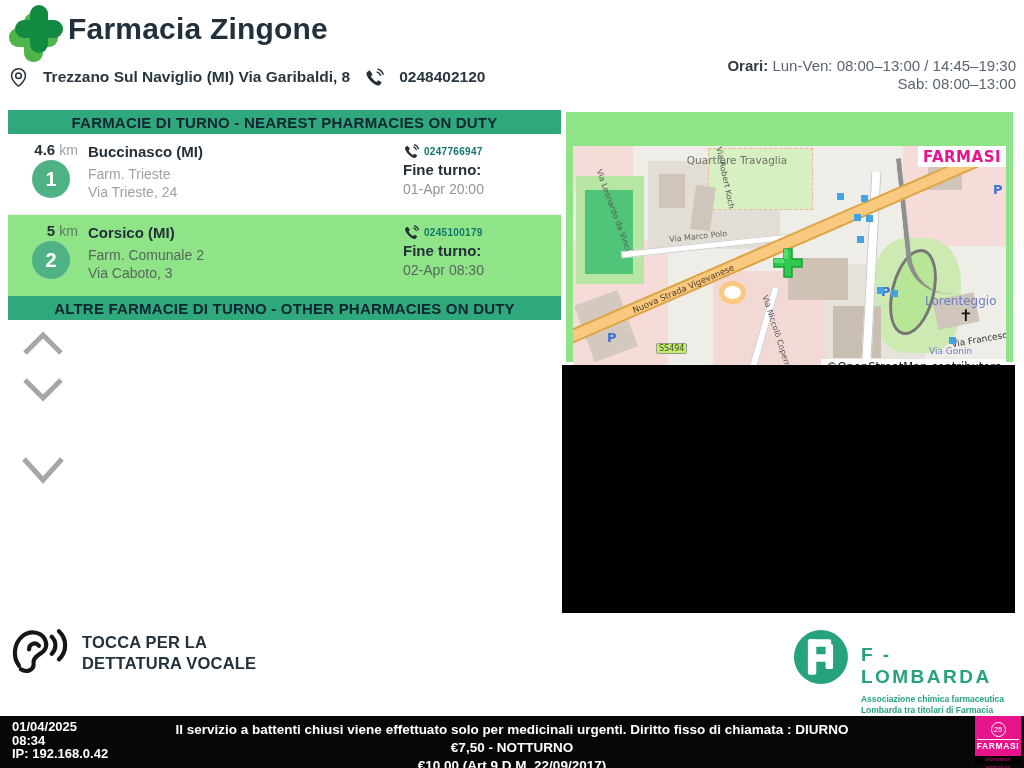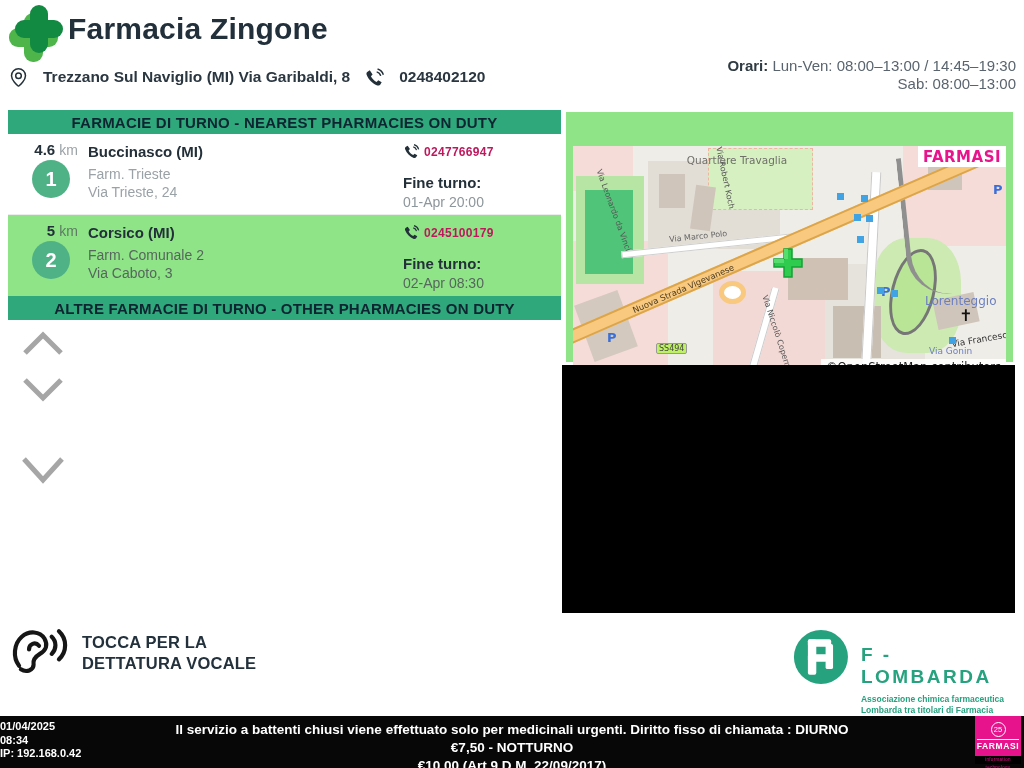--- a/index.html
+++ b/index.html
@@ -26,22 +26,22 @@
   .dist .unit{font-weight:normal;font-size:14px;color:#9ba3a9;}
   .hl .dist .unit{color:#5f7a64;}
   .badge{position:absolute;left:24px;top:26px;width:38px;height:38px;border-radius:50%;background:#4fb287;color:#fff;font-size:20px;font-weight:bold;display:flex;align-items:center;justify-content:center;}
   .mid{position:absolute;left:80px;top:9px;}
   .mid .city{font-size:15px;font-weight:bold;color:#233039;margin-bottom:5px;}
   .mid .sub{font-size:14px;color:#9aa2a8;line-height:18px;}
   .hl .mid .sub{color:#57675d;}
   .rcol{position:absolute;left:395px;top:9px;width:158px;}
   .phone-line{display:flex;align-items:center;}
   .phone-line .icon16{width:17px;height:17px;margin-right:4px;}
-  .phone-line .num{font-size:12px;font-weight:bold;color:#be185d;letter-spacing:.3px;}
-  .fine{font-size:15px;font-weight:bold;color:#233039;margin-top:14px;}
+  .phone-line .num{font-size:10px;font-weight:bold;color:#0f766e;letter-spacing:.3px;}
+  .fine{font-size:15px;font-weight:bold;color:#233039;margin-top:1px;}
   .endt{font-size:14px;color:#8d969c;margin-top:3px;}
   .hl .endt{color:#57675d;}
 
   .chev{position:absolute;background:none;border:none;padding:0;cursor:pointer;}
   .chev svg{display:block;}
 
   
   .map-frame{position:absolute;left:566px;top:112px;width:447px;height:250px;background:#8ee487;padding:6px 7px 15px 7px;}
   .map{position:relative;width:433px;height:229px;background:#efede8;overflow:hidden;font-family:"DejaVu Sans", sans-serif;margin-top:28px;}
   .map .a{position:absolute;}
@@ -60,21 +60,21 @@
   .voice .txt{margin-left:14px;font-size:16.5px;font-weight:bold;color:#22313b;line-height:21px;letter-spacing:.2px;}
 
   
   .assoc{position:absolute;left:793px;top:628px;display:flex;}
   .assoc .texts{margin-left:12px;padding-top:16px;}
   .assoc .name{font-size:19px;font-weight:bold;color:#27a27e;letter-spacing:2.5px;}
   .assoc .tag{font-size:8.5px;color:#27a27e;line-height:10.5px;margin-top:6px;font-weight:bold;}
 
   
   .footer{position:absolute;left:0;top:716px;width:1024px;height:52px;background:#070707;color:#fff;}
-  .f-left{position:absolute;left:0;top:4px;font-size:11px;font-weight:bold;line-height:13.5px;}
+  .f-left{position:absolute;left:12px;top:4px;font-size:13px;font-weight:bold;line-height:13.5px;}
   .f-center{position:absolute;left:165px;right:165px;top:5px;text-align:center;font-size:13.5px;font-weight:bold;line-height:18px;}
   .f-logo{position:absolute;right:3px;top:0;width:46px;height:48px;}
   .fp-top{height:40px;background:#e6138c;display:flex;flex-direction:column;align-items:center;justify-content:center;}
   .fp-badge{width:15px;height:15px;border:1px solid #fff;border-radius:50%;color:#fff;font-size:7.5px;display:flex;align-items:center;justify-content:center;margin-bottom:2px;}
   .fp-name{font-size:8.5px;font-weight:bold;color:#fff;letter-spacing:.6px;border-top:1px solid #fff;padding-top:1px;}
   .fp-bottom{height:8px;background:#000;color:#e6138c;font-size:4.5px;text-align:center;line-height:8px;letter-spacing:.3px;}
 </style>
 </head>
 <body>
 

